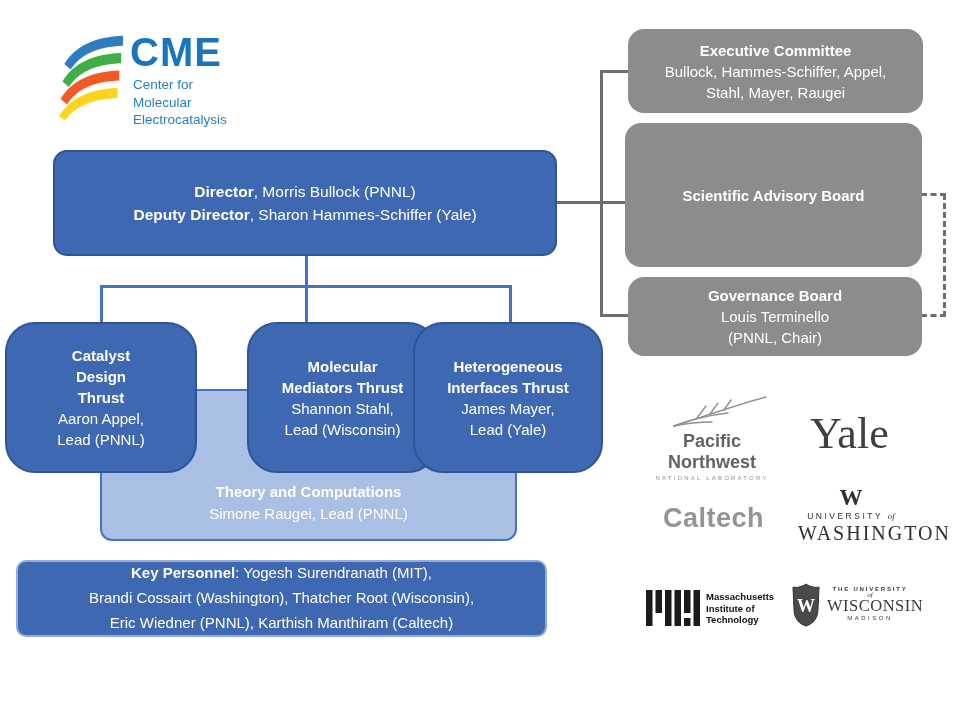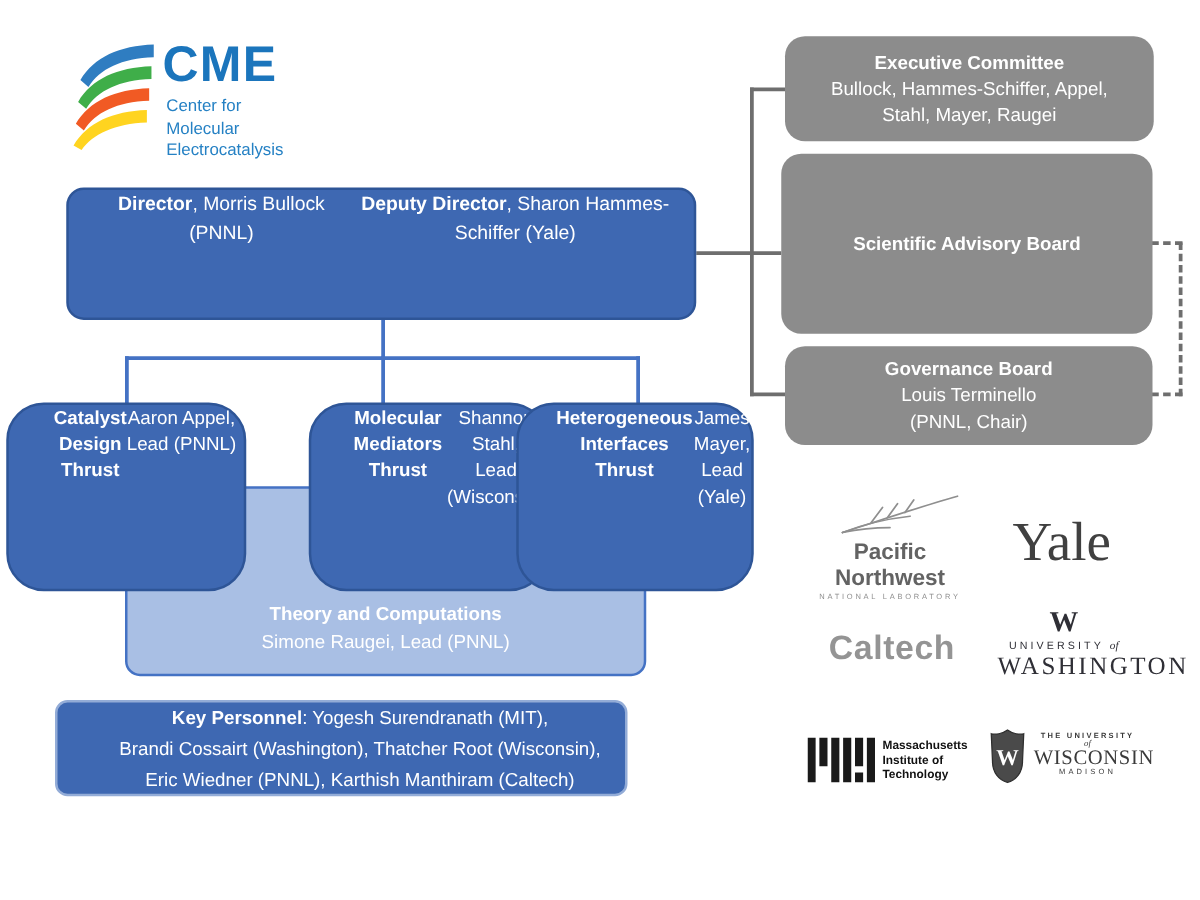--- a/index.html
+++ b/index.html
@@ -19,33 +19,33 @@
   
   .gray-box{background:#8C8C8C;border-radius:16px;color:#fff;text-align:center;
             display:flex;flex-direction:column;justify-content:center;z-index:2;
             font-size:15px;line-height:1.4;padding:4px 8px;box-sizing:border-box;}
   #exec-box{left:628px;top:29px;width:295px;height:84px;}
   #sab-box{left:625px;top:123px;width:297px;height:144px;}
   #gov-box{left:628px;top:277px;width:294px;height:79px;}
 
   
   .blue-box{background:#3E68B2;border:2px solid #2E5597;color:#fff;text-align:center;
-            display:flex;justify-content:center;box-sizing:border-box;z-index:2;padding-left:30px;}
+            display:flex;flex-direction:column;justify-content:center;box-sizing:border-box;z-index:2;}
   #director-box{left:53px;top:150px;width:504px;height:106px;border-radius:14px;
                 font-size:15.5px;line-height:23px;}
   .thrust-box{border-radius:30px;font-size:15px;line-height:21px;top:322px;height:151px;}
   #thrust-catalyst{left:5px;width:192px;}
   #thrust-molecular{left:212px;width:191px;margin-left:35px;}
   #thrust-hetero{left:413px;width:190px;}
   #theory-box{left:100px;top:389px;width:417px;height:152px;background:#A9BFE4;
               border:2px solid #4472C4;border-radius:12px;color:#fff;text-align:center;
               font-size:15px;line-height:22px;z-index:1;justify-content:flex-end;
               display:flex;flex-direction:column;box-sizing:border-box;padding-bottom:14px;}
-  #keypersonnel-box{left:44px;top:560px;width:458px;height:77px;border-radius:10px;
-                    border:2px solid #93ACD7;font-size:15px;line-height:25px;}
+  #keypersonnel-box{left:16px;top:560px;width:531px;height:77px;border-radius:10px;
+                    border:2px solid #93ACD7;font-size:15px;line-height:25px;justify-content:flex-end;}
 
   
   .gline{background:#6E6E6E;z-index:0;}
   .bline{background:#4472C4;z-index:0;}
   .dash-h{border-top:3px dashed #6E6E6E;z-index:0;}
   .dash-v{border-left:3px dashed #6E6E6E;z-index:0;}
   #pnnl-logo{left:645px;top:393px;width:134px;height:66px;text-align:center;}
   #pnnl-name{font-size:18px;font-weight:bold;color:#636363;margin-top:2px;}
   #pnnl-sub{font-size:6px;letter-spacing:2.2px;color:#8f8f8f;margin-top:2px;}
   #yale-logo{left:810px;top:408px;font-family:"Liberation Serif",serif;font-size:44px;color:#404040;}

